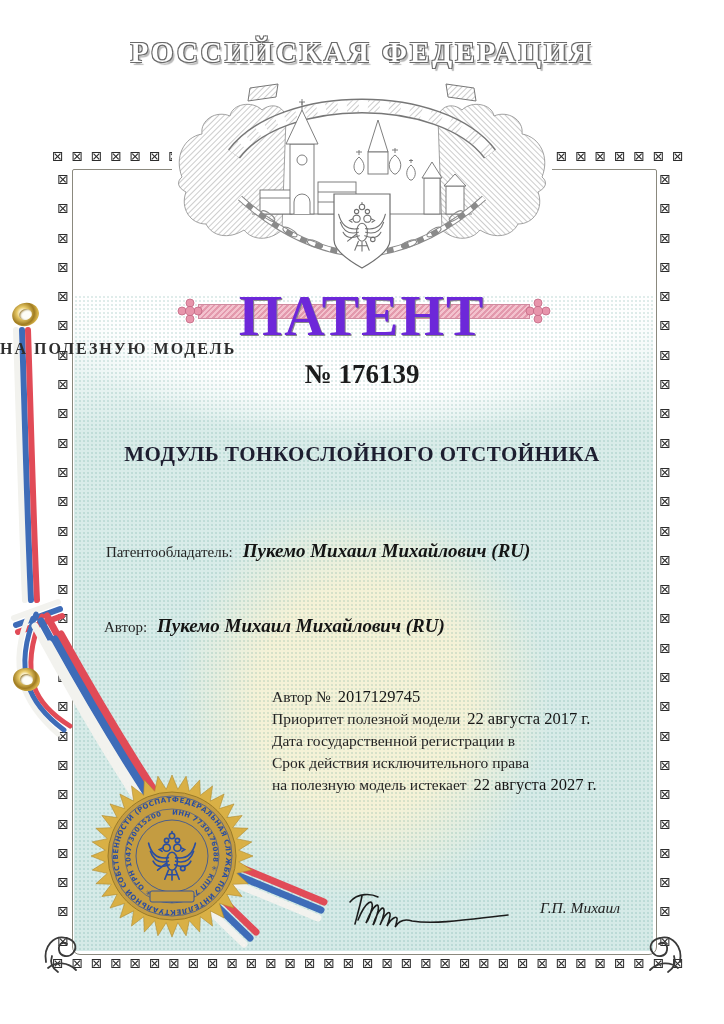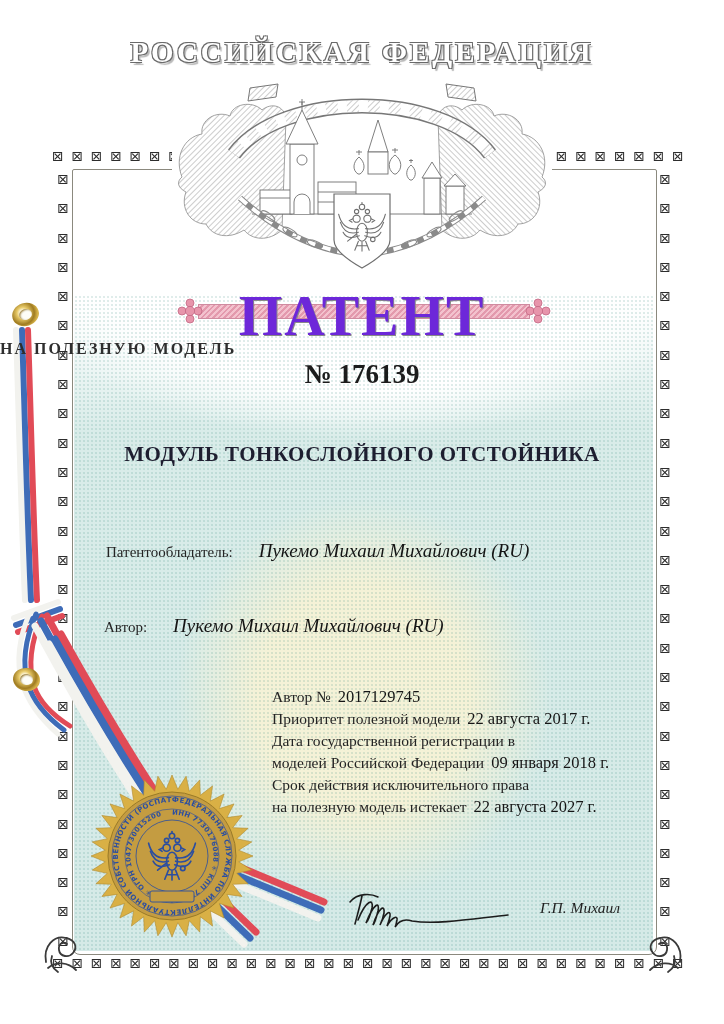--- a/index.html
+++ b/index.html
@@ -42,23 +42,23 @@
   .rosette{position:absolute;top:-7px;}
   .patent-word{top:284px;left:0;width:724px;text-align:center;z-index:7;font-weight:bold;font-size:56px;
       letter-spacing:2px;color:#6d28d9;text-shadow:1px 1px 0 #8a8a8a;}
   .subtype{top:340px;left:0;width:724px;z-index:7;font-weight:600;font-size:16px;
       letter-spacing:2px;color:#2e2e2e;}
   .number{top:359px;left:0;width:724px;text-align:center;z-index:7;font-weight:bold;font-size:27px;color:#1c1c1c;}
 
   
   .title{top:442px;left:62px;width:600px;text-align:center;z-index:7;font-weight:bold;font-size:21px;
       letter-spacing:.5px;color:#1e1e30;}
-  .person-row{display:flex;align-items:baseline;gap:26px;z-index:7;}
+  .person-row{display:flex;align-items:baseline;gap:10px;z-index:7;}
   .person-label{font-size:15px;color:#242424;}
-  .person-value{font-size:19px;font-weight:normal;font-style:italic;color:#141414;}
+  .person-value{font-size:19px;font-weight:bold;font-style:italic;color:#141414;}
   #holder-row{left:106px;top:540px;}
   #author-row{left:104px;top:615px;}
 
   .details{left:272px;top:686px;width:330px;z-index:7;font-size:15.5px;color:#242424;}
   .d-line{height:22px;line-height:22px;white-space:nowrap;}
   .d-bold{font-weight:normal;font-size:16.5px;margin-left:7px;color:#151515;}
 
   .sig-block{left:358px;top:844px;z-index:7;font-style:italic;font-size:16px;line-height:21px;color:#1f1f1f;}
   .sig-svg{left:348px;top:888px;z-index:7;}
   .sig-name{left:540px;top:899px;z-index:7;font-style:italic;font-size:15.5px;color:#1f1f1f;}
@@ -338,21 +338,20 @@
 </div>
 <div class="abs person-row" id="author-row">
   <span class="person-label">Автор:</span>
   <span class="person-value">Пукемо Михаил Михайлович (RU)</span>
 </div>
 
 <div class="abs details">
   <div class="d-line"><span>Автор №</span><span class="d-bold">2017129745</span></div>
   <div class="d-line"><span>Приоритет полезной модели</span><span class="d-bold">22 августа 2017 г.</span></div>
   <div class="d-line"><span>Дата государственной регистрации в</span><span class="d-bold"></span></div>
-  <div class="d-line"><span>моделей Российской Федерации</span><span class="d-bold">09 января 2018 г.</span></div>
   <div class="d-line"><span>Срок действия исключительного права</span><span class="d-bold"></span></div>
   <div class="d-line"><span>на полезную модель истекает</span><span class="d-bold">22 августа 2027 г.</span></div>
 </div>
 
 <div class="abs sig-block">
 </div>
 <svg class="abs sig-svg" width="190" height="48" viewBox="0 0 190 48">
   <path d="M2,14 C10,4 24,6 30,9 M14,8 C12,18 9,28 7,36 M10,32 C18,12 26,10 24,20 C22,28 20,33 18,35 C26,15 32,13 30,23 C28,31 27,35 25,37 C31,19 37,16 36,25 C35,31 33,35 32,37 C37,25 43,21 42,28 C41,33 40,36 39,38 C44,29 50,27 49,32 C48,36 48,38 47,39 C52,31 58,31 64,33 C90,37 130,30 160,27" fill="none" stroke="#1c1c1c" stroke-width="1.6" stroke-linecap="round"></path>
 </svg>
 <div class="abs sig-name">Г.П. Михаил</div>

